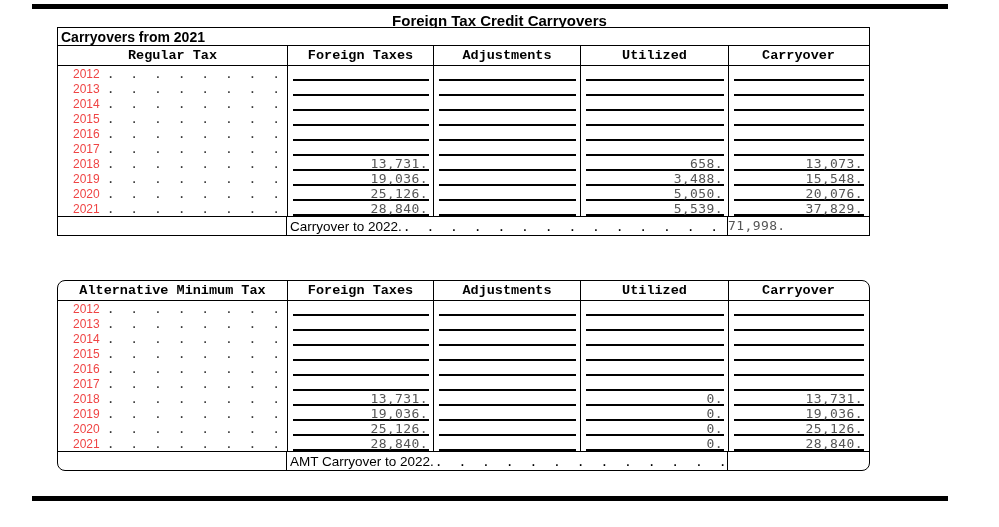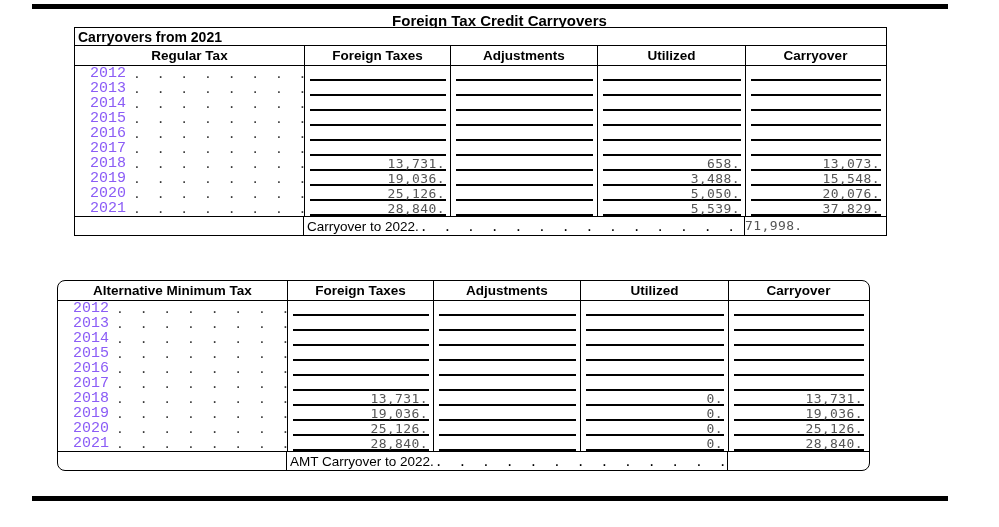--- a/index.html
+++ b/index.html
@@ -18,53 +18,53 @@
     position:absolute;left:0;top:12px;width:999px;
     text-align:center;font-size:15px;font-weight:bold;color:#000;
     letter-spacing:0px;
   }
 
   
   .tbl{
     position:absolute;left:57px;width:813px;
     border:1.5px solid #000;box-sizing:border-box;background:#fff;
   }
-  #tbl-regular{top:27px;margin-left:17px;}
+  #tbl-regular{top:27px;}
   #tbl-amt{top:280px;border-radius:8px;}
 
   .banner{
     height:18px;line-height:18px;
     font-size:14px;font-weight:bold;color:#000;
     padding-left:3px;box-sizing:border-box;
     border-bottom:1.5px solid #000;
   }
 
   .hdr-row{display:flex;height:20px;border-bottom:1.5px solid #000;box-sizing:border-box;}
   .hdr-cell{
     font-size:13.5px;font-weight:bold;color:#000;
     display:flex;align-items:center;justify-content:center;
-    box-sizing:border-box;height:100%;
+    box-sizing:border-box;height:100%;font-family:Liberation Mono, monospace;
   }
   .c0{width:229px;}
   .c1{width:146px;border-left:1.5px solid #000;}
   .c2{width:147px;border-left:1.5px solid #000;}
   .c3{width:148px;border-left:1.5px solid #000;}
   .c4{width:140px;border-left:1.5px solid #000;}
 
   .rows{}
   .drow{display:flex;height:15px;box-sizing:border-box;}
 
   .yr-cell{
     width:229px;box-sizing:border-box;position:relative;
     display:flex;align-items:center;
     padding-left:15px;
   }
   .yr{
-    font-family:Liberation Mono, monospace;
-    font-size:15px;color:#8b5cf6;letter-spacing:0px;
+    font-family:Liberation Sans, sans-serif;
+    font-size:12px;color:#ef4444;letter-spacing:0px;
   }
   .leader{
     margin-left:7px;
     font-family:"DejaVu Sans Mono",monospace;
     font-size:13px;color:#3a3a3a;
     letter-spacing:4.0px;white-space:nowrap;overflow:hidden;
   }
 
   .num-cell{
     box-sizing:border-box;position:relative;

